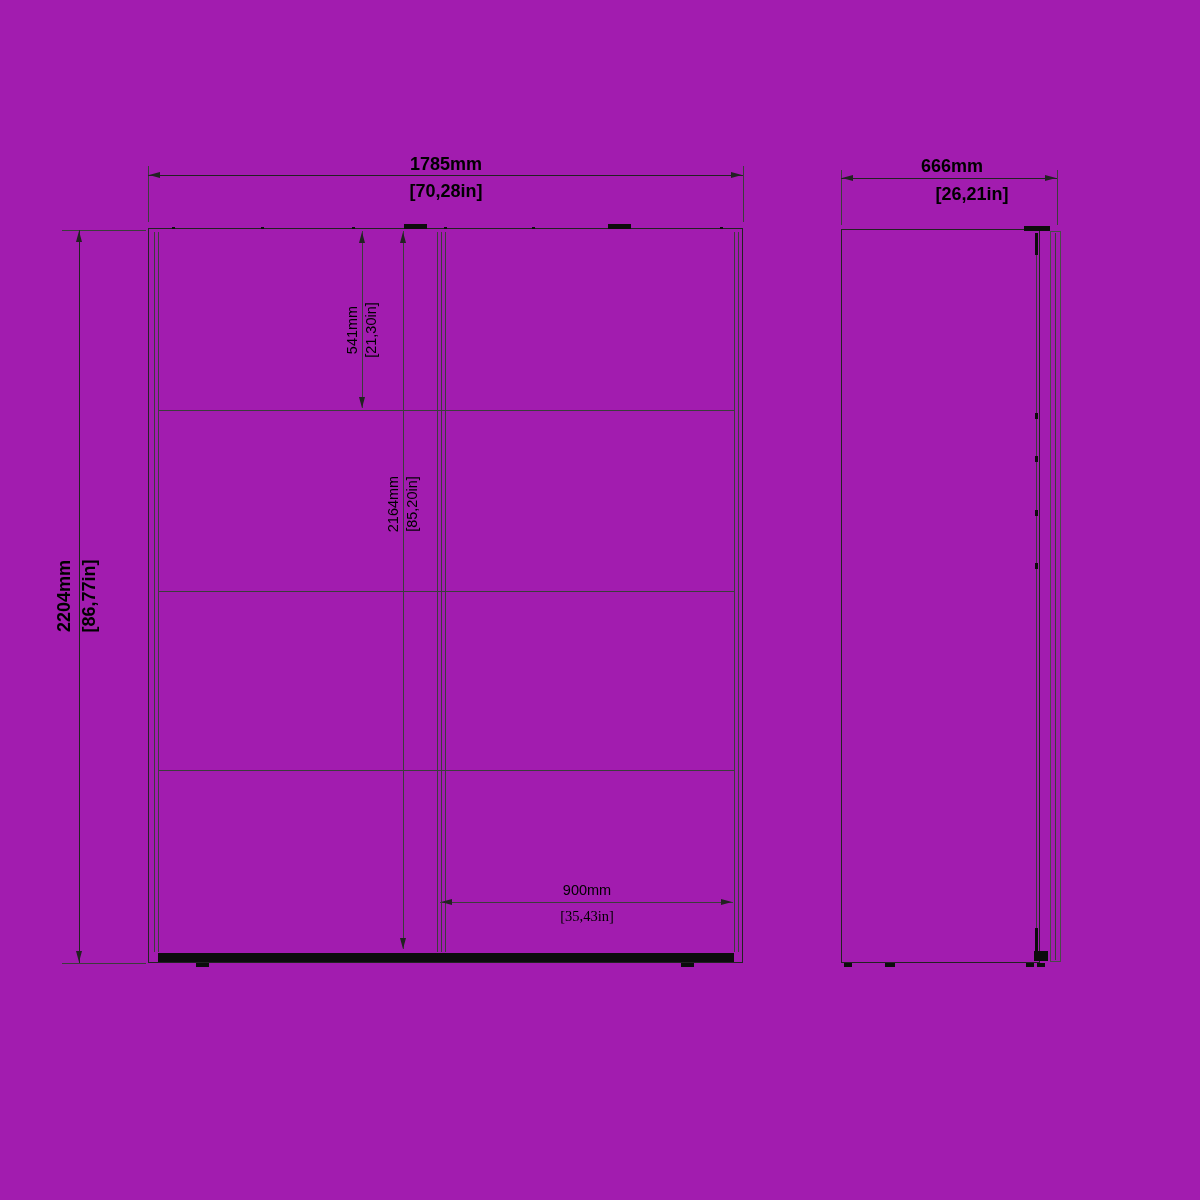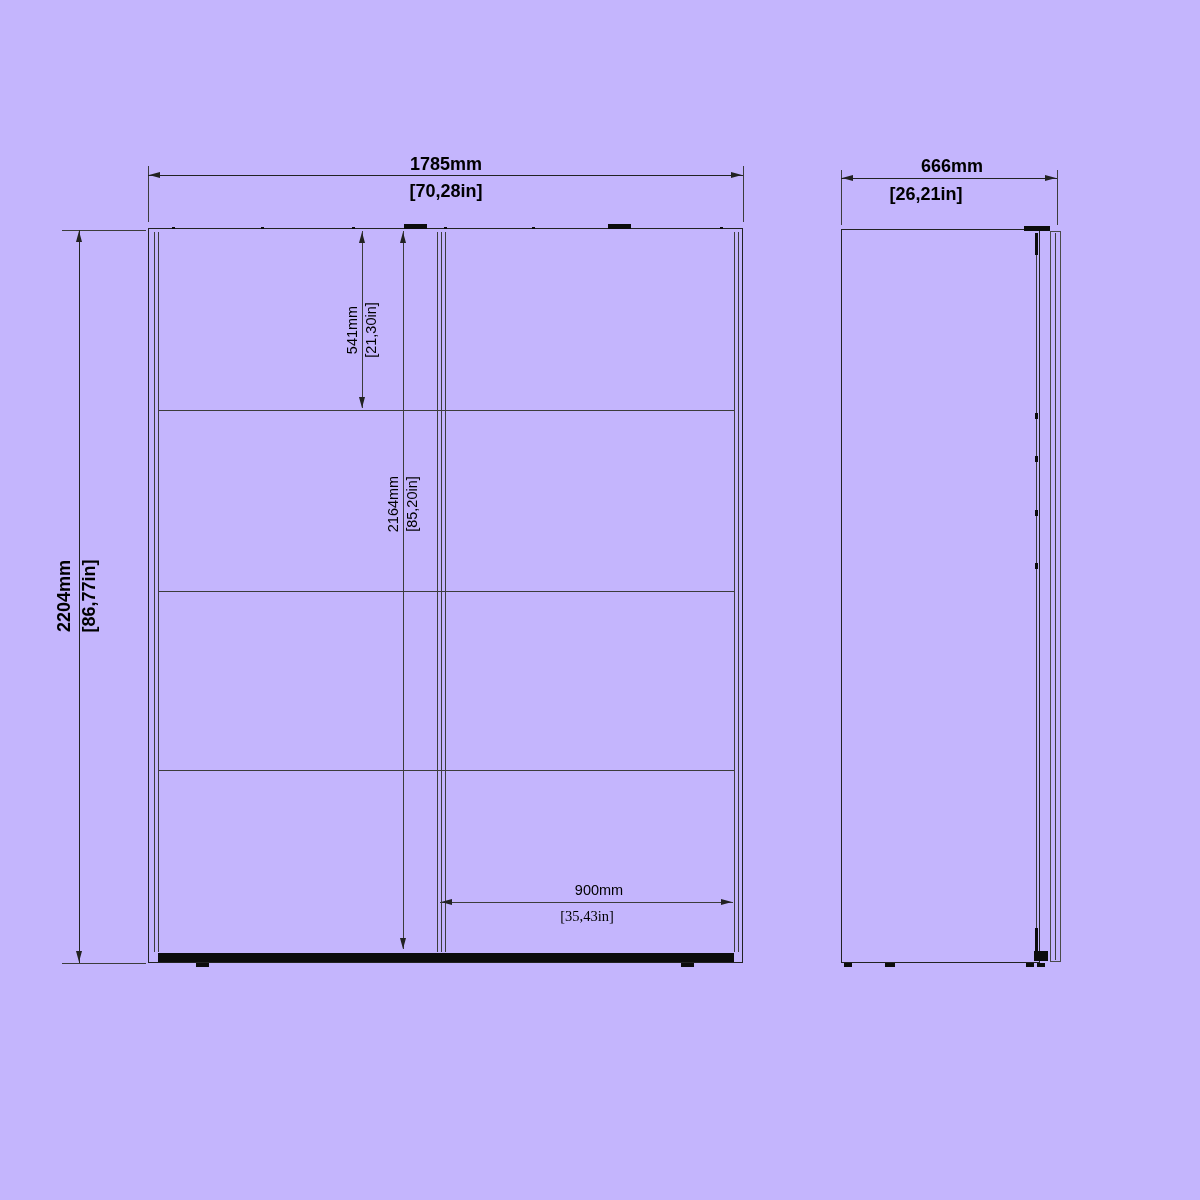--- a/index.html
+++ b/index.html
@@ -1,16 +1,16 @@
 <!DOCTYPE html>
 <html><head>
 <meta charset="utf-8">
 <style>
   html,body{margin:0;padding:0;background:#ffffff;}
-  .canvas{position:relative;width:1200px;height:1200px;background:#c4b5fd;overflow:hidden;
+  .canvas{position:relative;width:1200px;height:1200px;background:#a21caf;overflow:hidden;
           font-family:"Liberation Sans",sans-serif;}
   .ln{position:absolute;background:#3c3c3c;}
   .ln.dk{background:#222222;}
   .rect{position:absolute;border:1.5px solid #222222;background:transparent;box-sizing:border-box;}
   .thin{position:absolute;border:1px solid #4a4a4a;background:transparent;box-sizing:border-box;}
   .hw{position:absolute;background:#0c0c0c;}
   .dim{position:absolute;color:#000;white-space:nowrap;transform:translate(-50%,-50%);}
   .dim.big{font-size:18px;font-weight:bold;}
   .dim.small{font-size:14.5px;font-weight:normal;}
   .dim.rot{transform:translate(-50%,-50%) rotate(-90deg);}
@@ -65,42 +65,42 @@
 
   <div class="ln" style="left:403px;top:231px;width:1px;height:718px;"></div>
   <div class="ar up" style="left:399.5px;top:232px;"></div>
   <div class="ar down" style="left:399.5px;top:938px;"></div>
   <div class="dim small rot" style="left:393px;top:504px;">2164mm</div>
   <div class="dim small rot" style="left:412px;top:504px;">[85,20in]</div>
 
   <div class="ln" style="left:440px;top:902px;width:293px;height:1px;"></div>
   <div class="ar left" style="left:441px;top:898.5px;"></div>
   <div class="ar right" style="left:721px;top:898.5px;"></div>
-  <div class="dim small" style="left:599px;top:890px;">900mm</div>
+  <div class="dim small" style="left:587px;top:890px;">900mm</div>
   <div class="dim small" style="left:587px;top:916px;font-family:Liberation Serif, serif;">[35,43in]</div>
 
   <div class="hw" style="left:158px;top:953px;width:576px;height:9px;"></div>
   <div class="hw" style="left:196px;top:963px;width:13px;height:4px;"></div>
   <div class="hw" style="left:681px;top:963px;width:13px;height:4px;"></div>
   <div class="hw" style="left:404px;top:224px;width:23px;height:5px;"></div>
   <div class="hw" style="left:608px;top:224px;width:23px;height:5px;"></div>
   <div class="hw" style="left:172px;top:227px;width:3px;height:2px;"></div>
   <div class="hw" style="left:261px;top:227px;width:3px;height:2px;"></div>
   <div class="hw" style="left:352px;top:227px;width:3px;height:2px;"></div>
   <div class="hw" style="left:444px;top:227px;width:3px;height:2px;"></div>
   <div class="hw" style="left:532px;top:227px;width:3px;height:2px;"></div>
   <div class="hw" style="left:720px;top:227px;width:3px;height:2px;"></div>
 
   <div class="ln" style="left:841px;top:170px;width:1px;height:55px;"></div>
   <div class="ln" style="left:1057px;top:170px;width:1px;height:55px;"></div>
   <div class="ln dk" style="left:841px;top:178px;width:216px;height:1px;"></div>
   <div class="ar left" style="left:842px;top:174.5px;"></div>
   <div class="ar right" style="left:1045px;top:174.5px;"></div>
   <div class="dim big" style="left:952px;top:166px;">666mm</div>
-  <div class="dim big" style="left:906px;top:194px;padding-left:40px;">[26,21in]</div>
+  <div class="dim big" style="left:952px;top:194px;padding-left:40px;">[26,21in]</div>
 
   <div class="rect" style="left:841px;top:229px;width:199px;height:734px;"></div>
   <div class="ln" style="left:1036px;top:233px;width:1px;height:728px;"></div>
 
   <div class="thin" style="left:1050px;top:231px;width:11px;height:731px;"></div>
   <div class="ln" style="left:1055px;top:233px;width:1px;height:727px;"></div>
 
   <div class="hw" style="left:1024px;top:226px;width:26px;height:5px;"></div>
   <div class="hw" style="left:1035px;top:233px;width:3px;height:22px;"></div>
   <div class="hw" style="left:1035px;top:413px;width:3px;height:6px;"></div>

